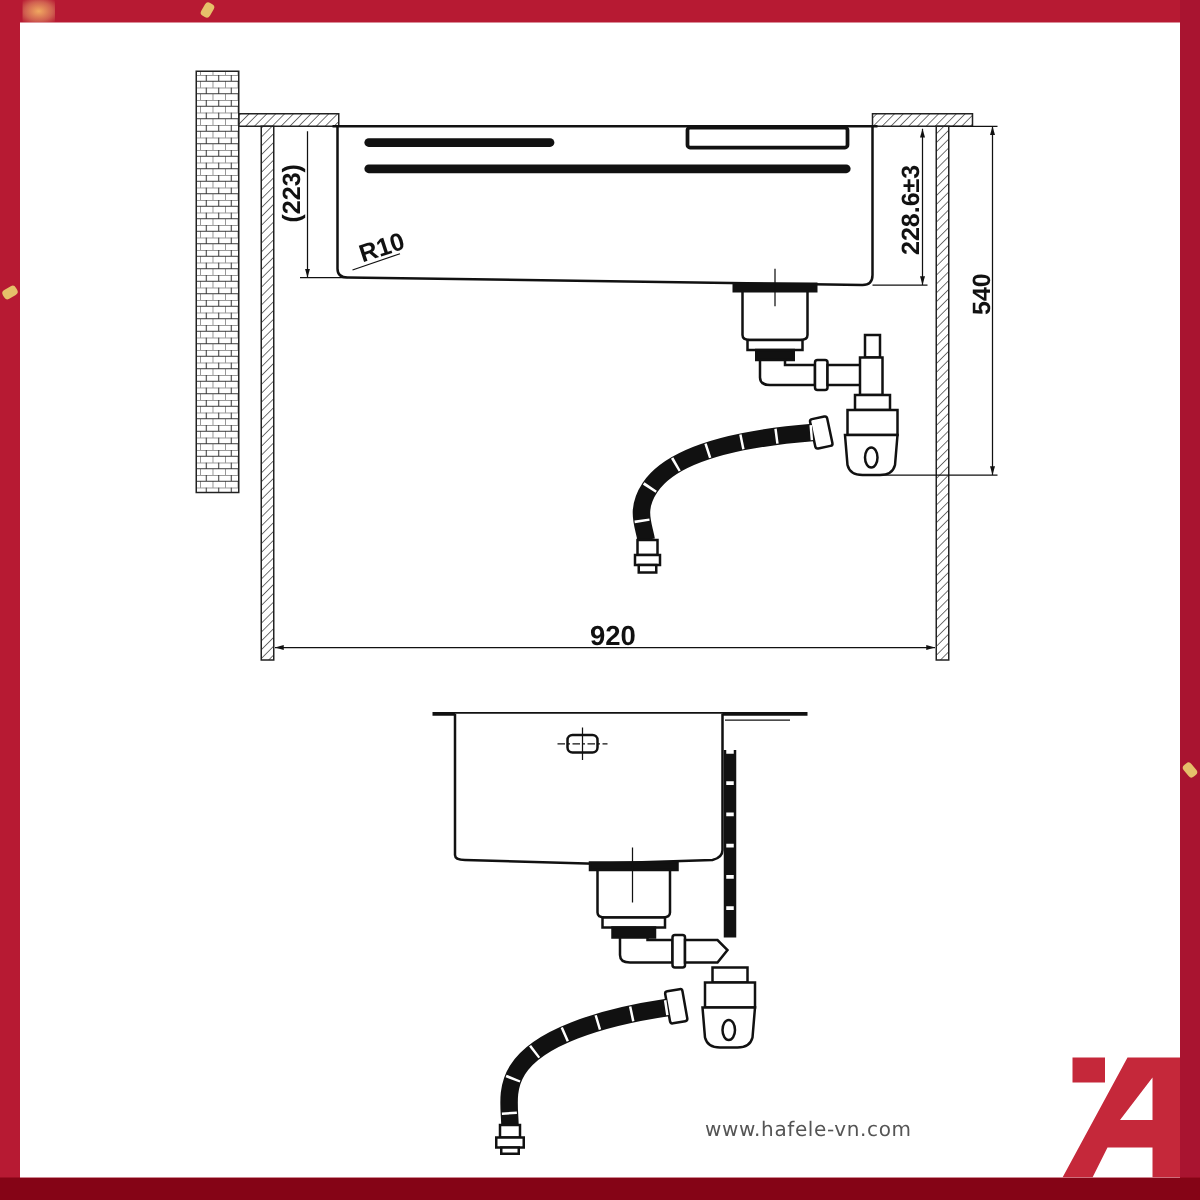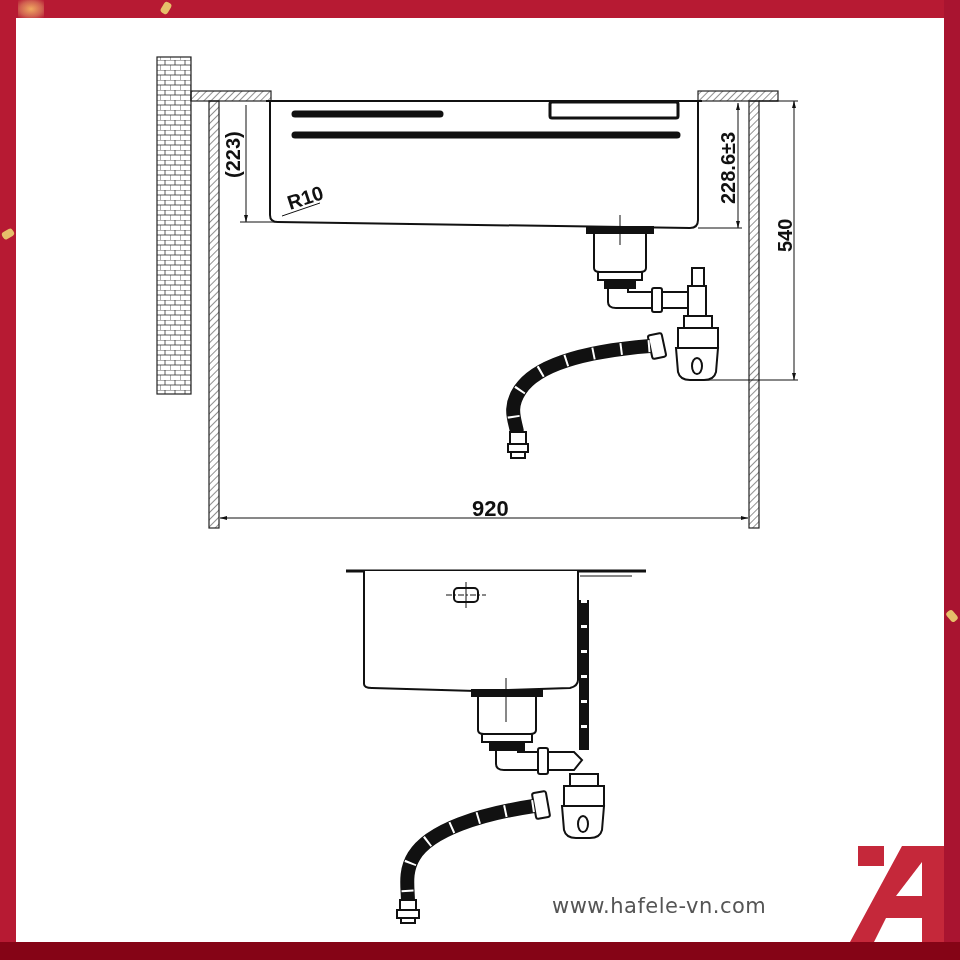--- a/index.html
+++ b/index.html
@@ -4,21 +4,21 @@
 <style>
   html,body{margin:0;padding:0;}
   body{width:960px;height:960px;position:relative;overflow:hidden;background:#b71a33;font-family:"Liberation Sans",sans-serif;}
   .frame-bottom{position:absolute;left:0;top:942px;width:960px;height:18px;background:#850416;}
   .frame-right{position:absolute;left:944px;top:0;width:16px;height:942px;background:#a91430;}
   .panel{position:absolute;left:16px;top:18px;width:928px;height:924px;background:#ffffff;overflow:hidden;}
   .confetti{position:absolute;width:12px;height:8px;background:#e6c06a;border-radius:3px;transform:rotate(-30deg);}
   .glow{position:absolute;left:18px;top:0;width:26px;height:18px;background:radial-gradient(ellipse at center,#f0a860 0%,#d06050 60%,transparent 100%);}
   svg.drawing{position:absolute;left:0;top:0;}
   .dim{font-family:"Liberation Sans",sans-serif;font-weight:bold;fill:#111;}
-  .url{position:absolute;left:552px;top:894px;font-size:21px;color:#555;letter-spacing:0.5px;font-family:"DejaVu Sans",sans-serif;}
+  .url{position:absolute;left:564px;top:894px;font-size:16px;color:#555;letter-spacing:0.5px;font-family:"DejaVu Sans",sans-serif;}
   .logo{position:absolute;left:838px;top:840px;width:106px;height:102px;}
 </style>
 </head>
 <body>
 
 <div class="frame-right"></div>
 <div class="frame-bottom"></div>
 <div class="glow"></div>
 <div class="confetti" style="left:160px;top:4px;transform:rotate(-60deg);"></div>
 <div class="confetti" style="left:2px;top:230px;"></div>

